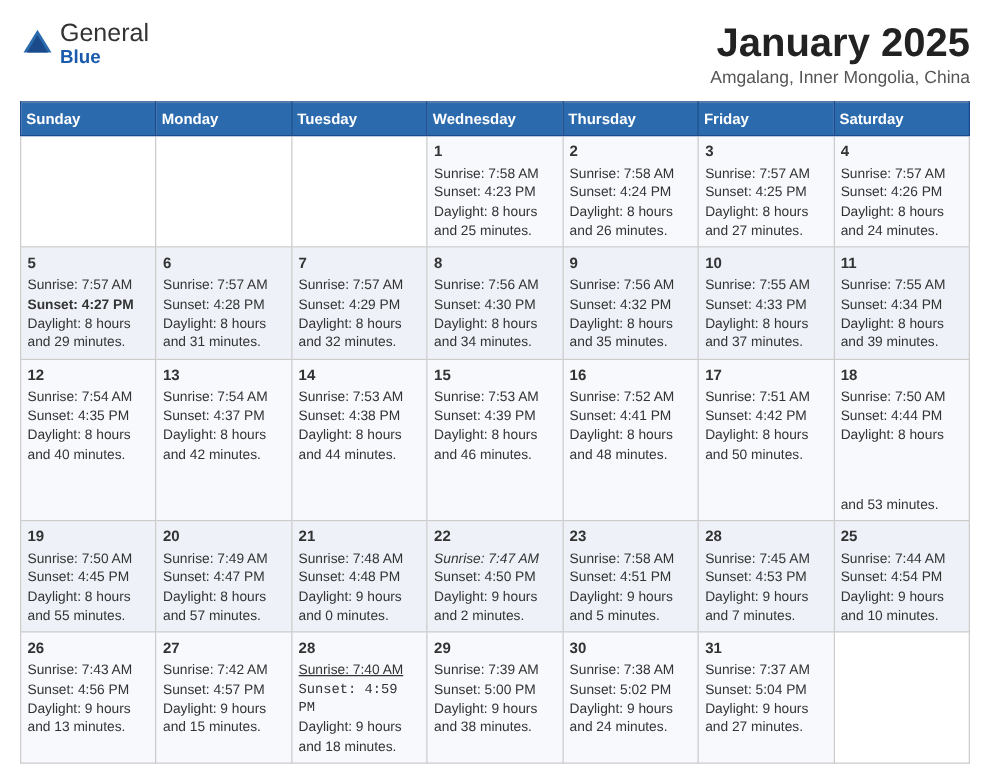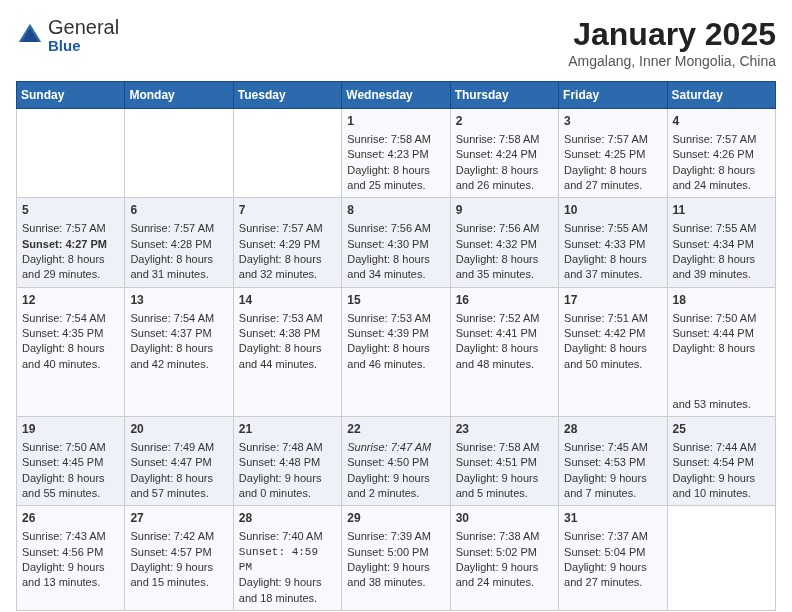--- a/index.html
+++ b/index.html
@@ -321,21 +321,21 @@
         </td>
         <td>
           <span class="day-num">27</span>
           <span style="display: block;">Sunrise: 7:42 AM</span>
           <span style="display: block;">Sunset: 4:57 PM</span>
           <span style="display: block;">Daylight: 9 hours</span>
           <span style="display: block;">and 15 minutes.</span>
         </td>
         <td>
           <span class="day-num">28</span>
-          <span style="display: block;">Sunrise: 7:40 AM</span>
+          <span style="display: block; text-decoration: underline;">Sunrise: 7:40 AM</span>
           <span style="display: block; font-family: Liberation Mono, monospace;">Sunset: 4:59 PM</span>
           <span style="display: block;">Daylight: 9 hours</span>
           <span style="display: block;">and 18 minutes.</span>
         </td>
         <td>
           <span class="day-num">29</span>
           <span style="display: block;">Sunrise: 7:39 AM</span>
           <span style="display: block;">Sunset: 5:00 PM</span>
           <span style="display: block;">Daylight: 9 hours</span>
           <span style="display: block;">and 38 minutes.</span>

